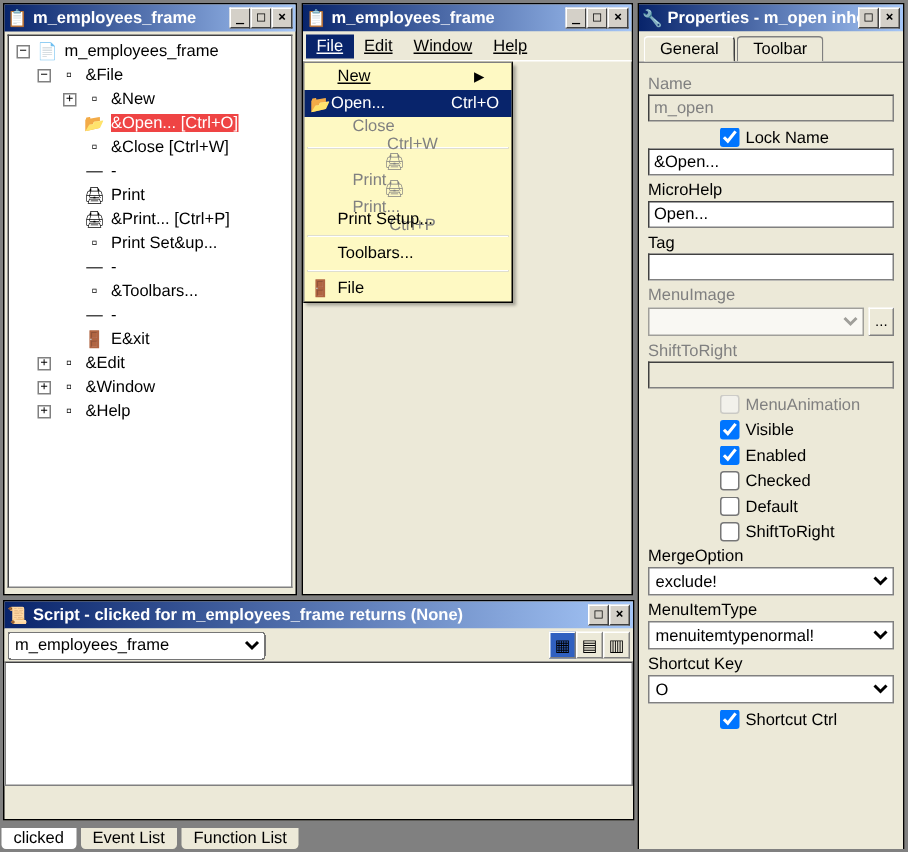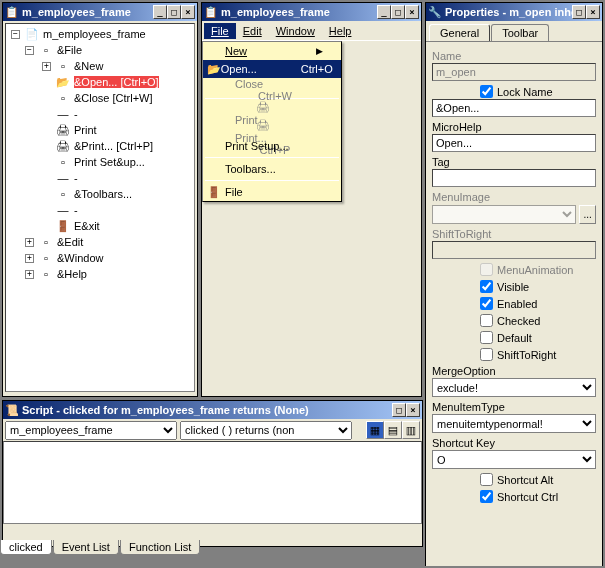--- a/index.html
+++ b/index.html
@@ -53,21 +53,21 @@
     .prop-select { width: 100%; height: 19px; border: 1px solid #808080; background: #fff; font-family: inherit; font-size: 11px; margin-top: 1px; }
     .prop-image-row { display: flex; align-items: center; gap: 3px; margin-top: 1px; }
     .prop-browse { width: 19px; height: 19px; border: 1px solid #fff; border-right-color: #808080; border-bottom-color: #808080; background: #ece9d8; font-size: 10px; cursor: pointer; }
     
     .script-bar { height: 22px; display: flex; align-items: center; padding: 0 2px; gap: 3px; background: #ece9d8; }
     .script-select { height: 19px; width: 172px; font-family: inherit; font-size: 11px; }
     .script-icons { display: flex; margin-left: auto; gap: 0; }
     .script-icon { width: 18px; height: 18px; border: 1px solid #fff; border-right-color: #808080; border-bottom-color: #808080; display: flex; align-items: center; justify-content: center; cursor: pointer; background: #ece9d8; }
     .script-area { background: #fff; border: 1px solid #808080; border-top-color: #404040; height: calc(100% - 62px); }
     
-    .bottom-tabs { position: absolute; bottom: 12px; left: 0; display: flex; height: 18px; align-items: center; }
+    .bottom-tabs { position: absolute; bottom: 0; left: 0; display: flex; height: 18px; align-items: center; }
     .bottom-tab { padding: 1px 8px; border: 1px solid #808080; border-top: none; border-bottom-left-radius: 4px; border-bottom-right-radius: 4px; background: #ece9d8; margin-right: 1px; cursor: pointer; font-size: 11px; }
     .bottom-tab.active { background: #fff; }
     
     .underlined { text-decoration: underline; }
   </style>
 </head>
 <body>
 
 <div class="window" style="left:2px; top:2px; width:196px; height:395px;">
   <div class="titlebar">
@@ -281,42 +281,37 @@
         <input type="checkbox" style="">
         <span>ShiftToRight</span>
       </div>
     <div class="prop-label">MergeOption</div>
     <select class="prop-select"><option>exclude!</option></select>
     <div class="prop-label">MenuItemType</div>
     <select class="prop-select"><option>menuitemtypenormal!</option></select>
     <div class="prop-label">Shortcut Key</div>
     <select class="prop-select"><option>O</option></select>
     <div class="prop-check">
-        <input type="checkbox" style="">
-        <span>Shortcut Alt</span>
-      </div>
-    <div class="prop-check">
         <input type="checkbox" checked="" style="">
         <span>Shortcut Ctrl</span>
       </div>
   </div>
 </div>
 
 <div class="window" style="left:2px; top:400px; width:421px; height:147px;">
   <div class="titlebar">
     <span class="icon">📜</span>
     <span class="title">Script - clicked for m_employees_frame returns (None)</span>
     <span class="ctrls">
       <span class="ctrl">□</span>
       <span class="ctrl">×</span>
     </span>
   </div>
   <div class="script-bar">
     <select class="script-select"><option>m_employees_frame</option></select>
-    <select class="script-select"><option>clicked ( ) returns (non</option></select>
     <div class="script-icons">
       <span class="script-icon" style="background:#3060c0;">▦</span>
       <span class="script-icon">▤</span>
       <span class="script-icon">▥</span>
     </div>
   </div>
   <div class="script-area"></div>
 </div>
 
 <div class="bottom-tabs">

